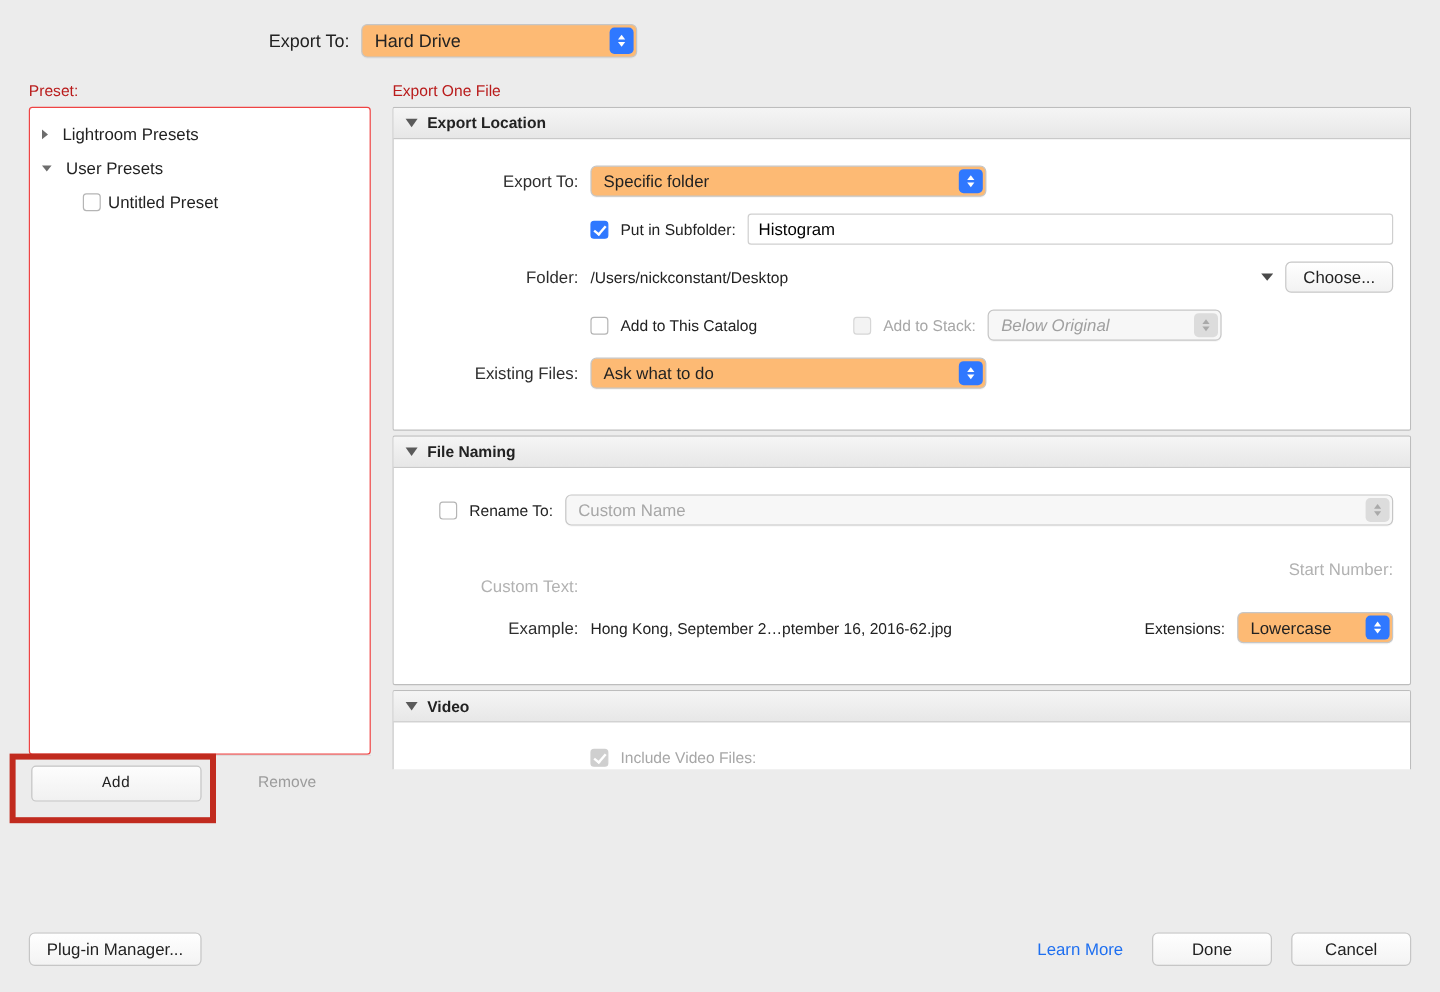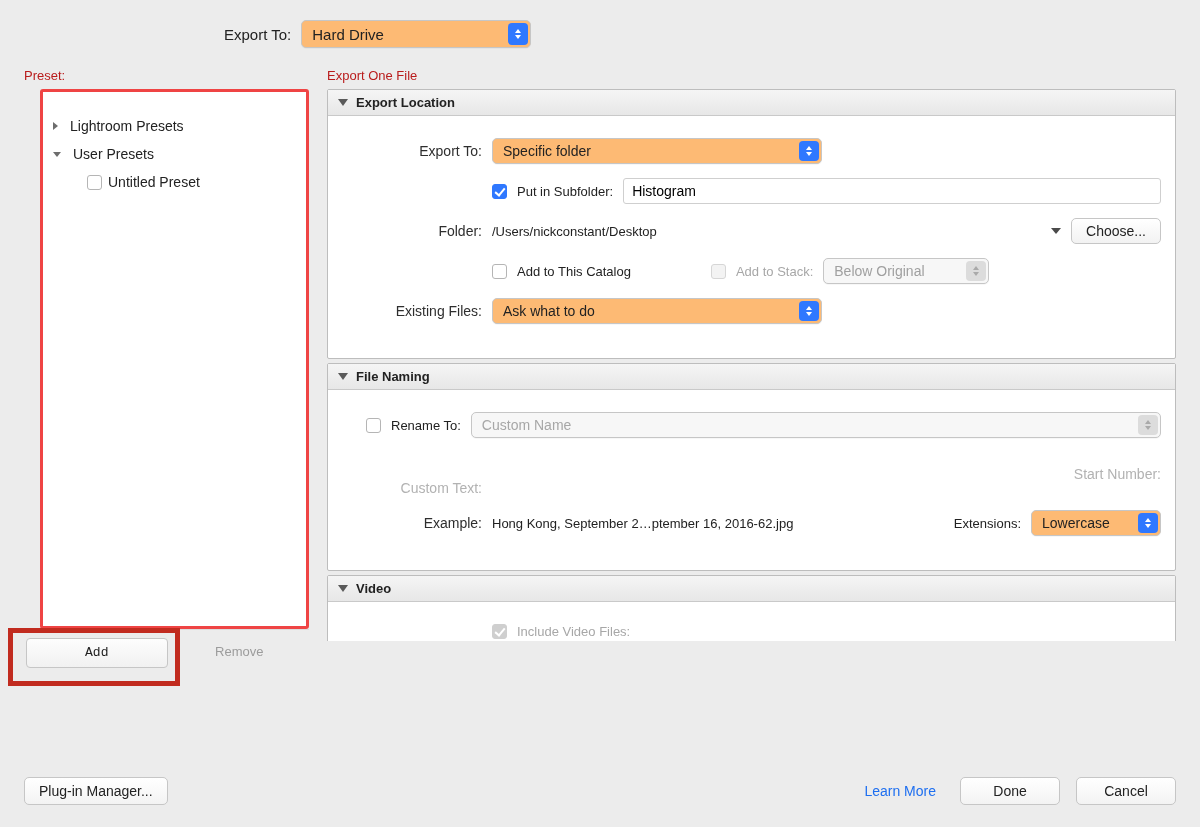--- a/index.html
+++ b/index.html
@@ -82,26 +82,25 @@
     display: flex;
     flex-direction: column;
   }
   .col-header {
     font-size: 13px;
     color: #b91c1c;
     margin-bottom: 6px;
   }
   .preset-box {
     background: #fff;
-    border: 3px solid #ef4444;
+    border: 1px solid #ef4444;
     border-radius: 3px;
     height: 540px;
-    padding: 20px 0;
+    padding: 8px 0;
     overflow: auto;
-    margin-left: 16px;
   }
   .preset-row {
     display: flex;
     align-items: center;
     padding: 6px 10px;
     font-size: 14px;
     gap: 6px;
   }
   .preset-row.indent { padding-left: 44px; }
   .tri-right::before {
@@ -336,21 +335,21 @@
               <div style="flex:1">/Users/nickconstant/Desktop</div>
               <span class="small-tri-down"></span>
               <div class="btn">Choose...</div>
             </div>
             <div class="form-row" style="padding-left:150px;">
               <span class="cb"></span>
               <span>Add to This Catalog</span>
               <span style="width:60px"></span>
               <span class="cb disabled"></span>
               <span class="grey">Add to Stack:</span>
-              <div class="sel disabled" style="width:166px;">
+              <div class="sel disabled" style="width:195px;font-style:italic;">
                 <span>Below Original</span>
                 <span class="arrows"></span>
               </div>
             </div>
             <div class="form-row">
               <div class="form-label">Existing Files:</div>
               <div class="sel" style="width:330px;">
                 <span>Ask what to do</span>
                 <span class="arrows"></span>
               </div>

